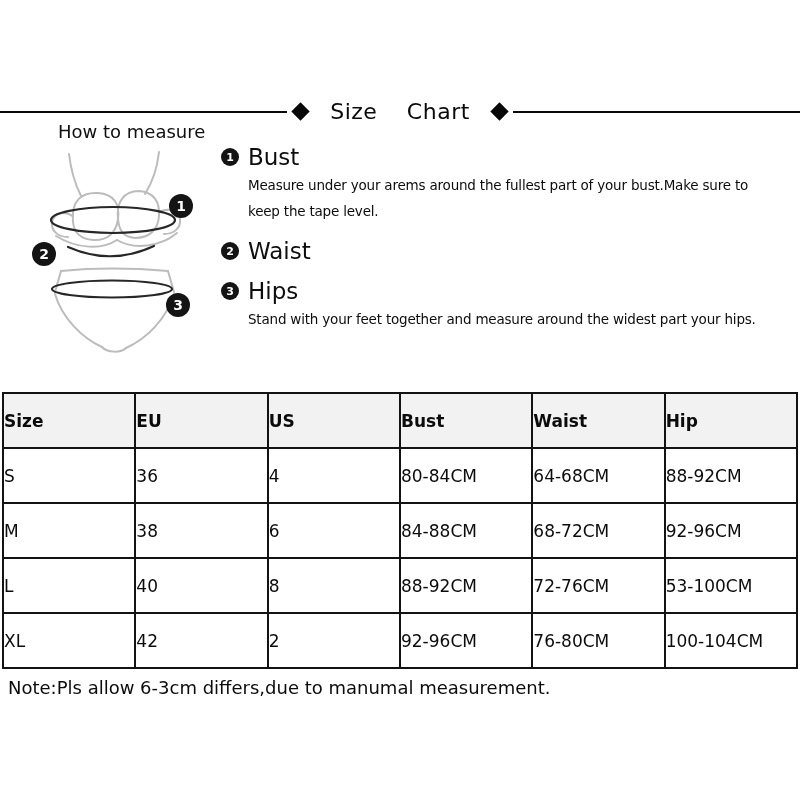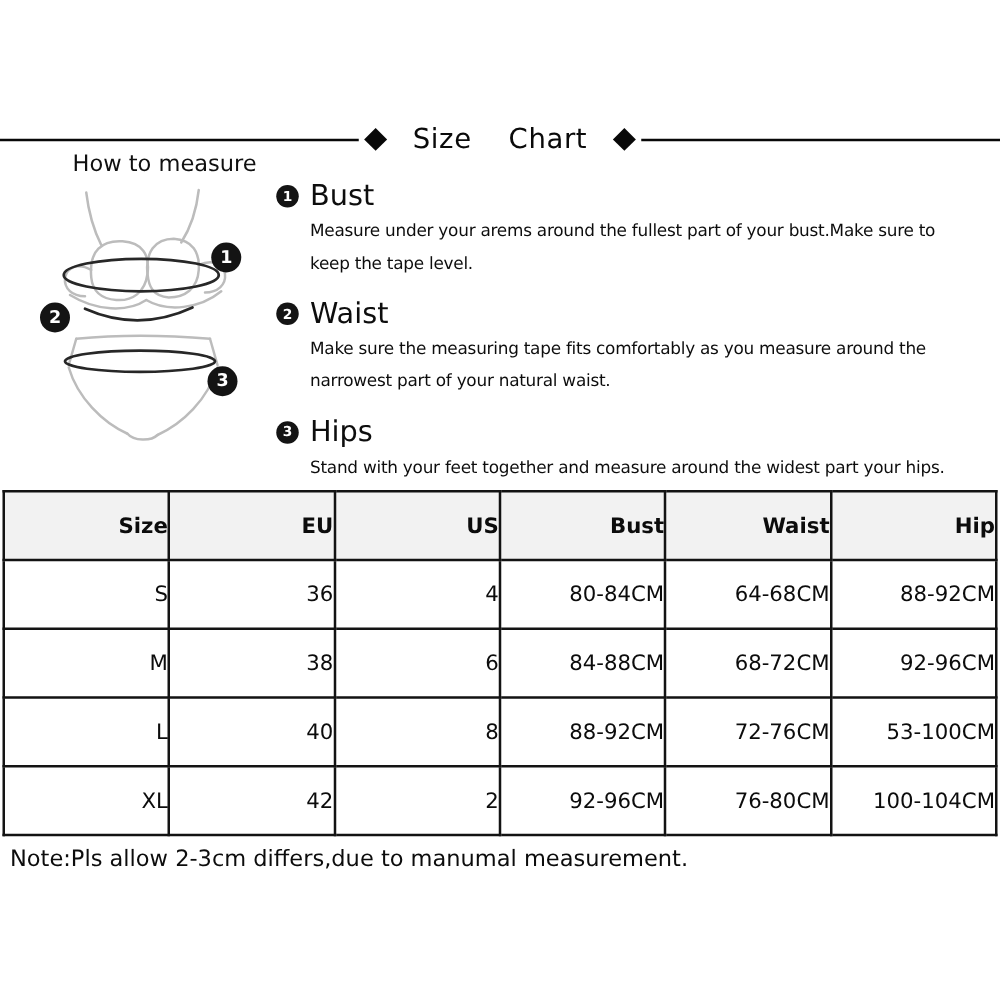--- a/index.html
+++ b/index.html
@@ -43,21 +43,21 @@
     margin-left:27px; width:515px;
     font-size:13.5px; font-weight:normal; letter-spacing:-0.2px;
     line-height:1.9; color:#0d0d0d;
   }
   .instr-hips { margin-top:5px; }
   .instr-hips .instr-text { width:552px; }
 
   
   .size-table {
     position:absolute; top:392px; left:2px; width:796px;
-    border-collapse:collapse; table-layout:fixed; text-align:right;
+    border-collapse:collapse; table-layout:fixed; text-align:left;
   }
   .size-table th, .size-table td {
     border:2px solid #131313; height:55px; font-size:17px; color:#0c0c0c;
   }
   .size-table th { background:#f2f2f2; font-weight:bold; }
   .size-table td { background:#ffffff; font-weight:normal; }
 
   
   .note { position:absolute; left:8px; top:677px; font-size:18px; color:#0c0c0c; }
 </style>
@@ -121,21 +121,20 @@
         <span class="instr-title">Bust</span>
       </div>
       <div class="instr-text">Measure under your arems around the fullest part of your bust.Make sure to keep the tape level.</div>
     </div>
 
     <div class="instr">
       <div class="instr-head">
         <span class="badge">2</span>
         <span class="instr-title">Waist</span>
       </div>
-      <div class="instr-text">Make sure the measuring tape fits comfortably as you measure around the narrowest part of your natural waist.</div>
     </div>
 
     <div class="instr instr-hips">
       <div class="instr-head">
         <span class="badge">3</span>
         <span class="instr-title">Hips</span>
       </div>
       <div class="instr-text">Stand with your feet together and measure around the widest part your hips.</div>
     </div>
 
@@ -181,15 +180,15 @@
         <td>XL</td>
         <td>42</td>
         <td>2</td>
         <td>92-96CM</td>
         <td>76-80CM</td>
         <td>100-104CM</td>
       </tr>
     </tbody>
   </table>
 
-  <div class="note">Note:Pls allow 2-3cm differs,due to manumal measurement.</div>
+  <div class="note">Note:Pls allow 6-3cm differs,due to manumal measurement.</div>
 
 </div>
 
 </body></html>

